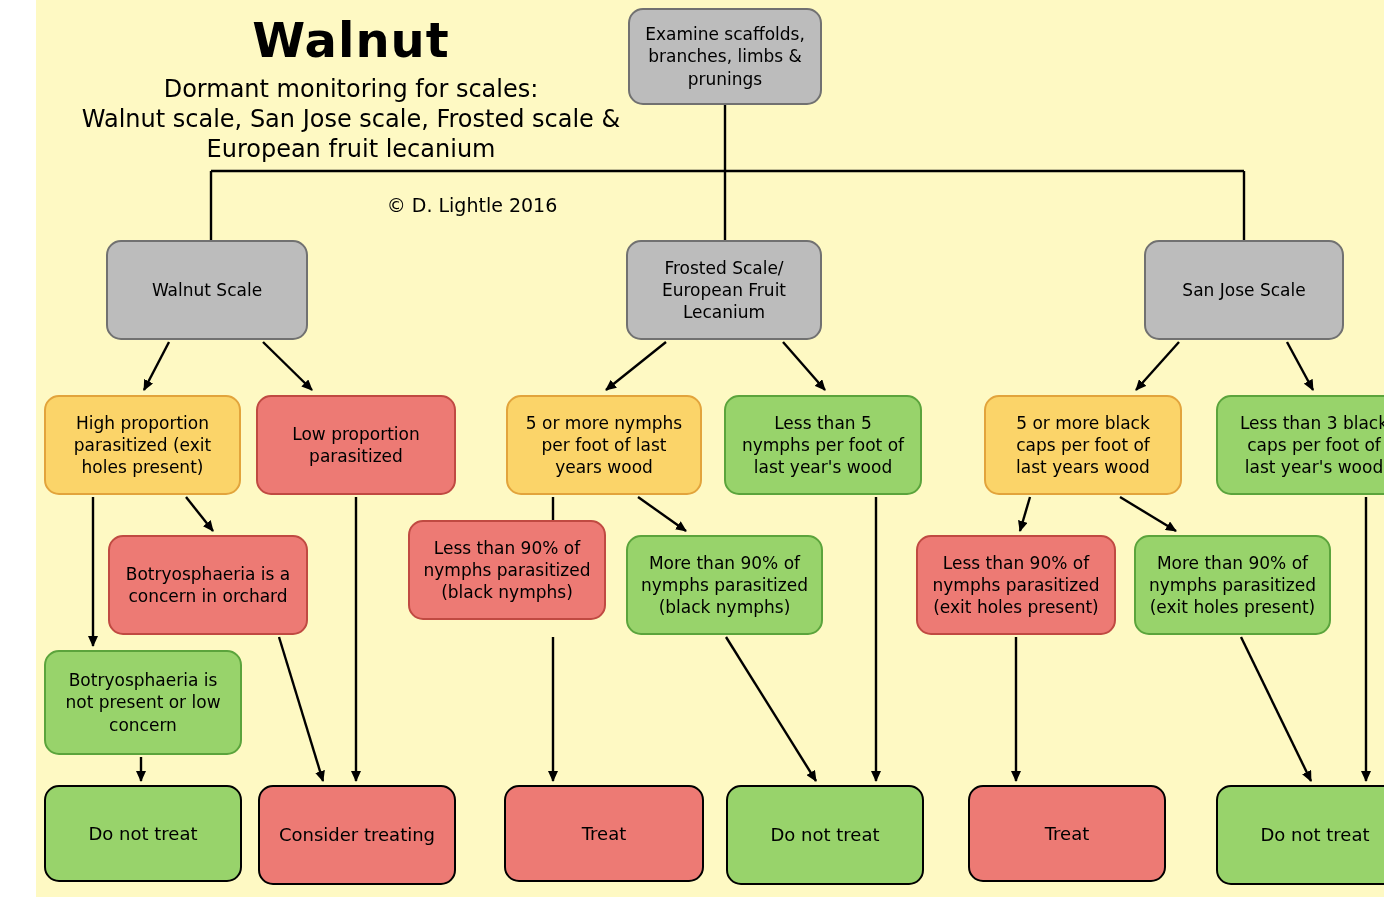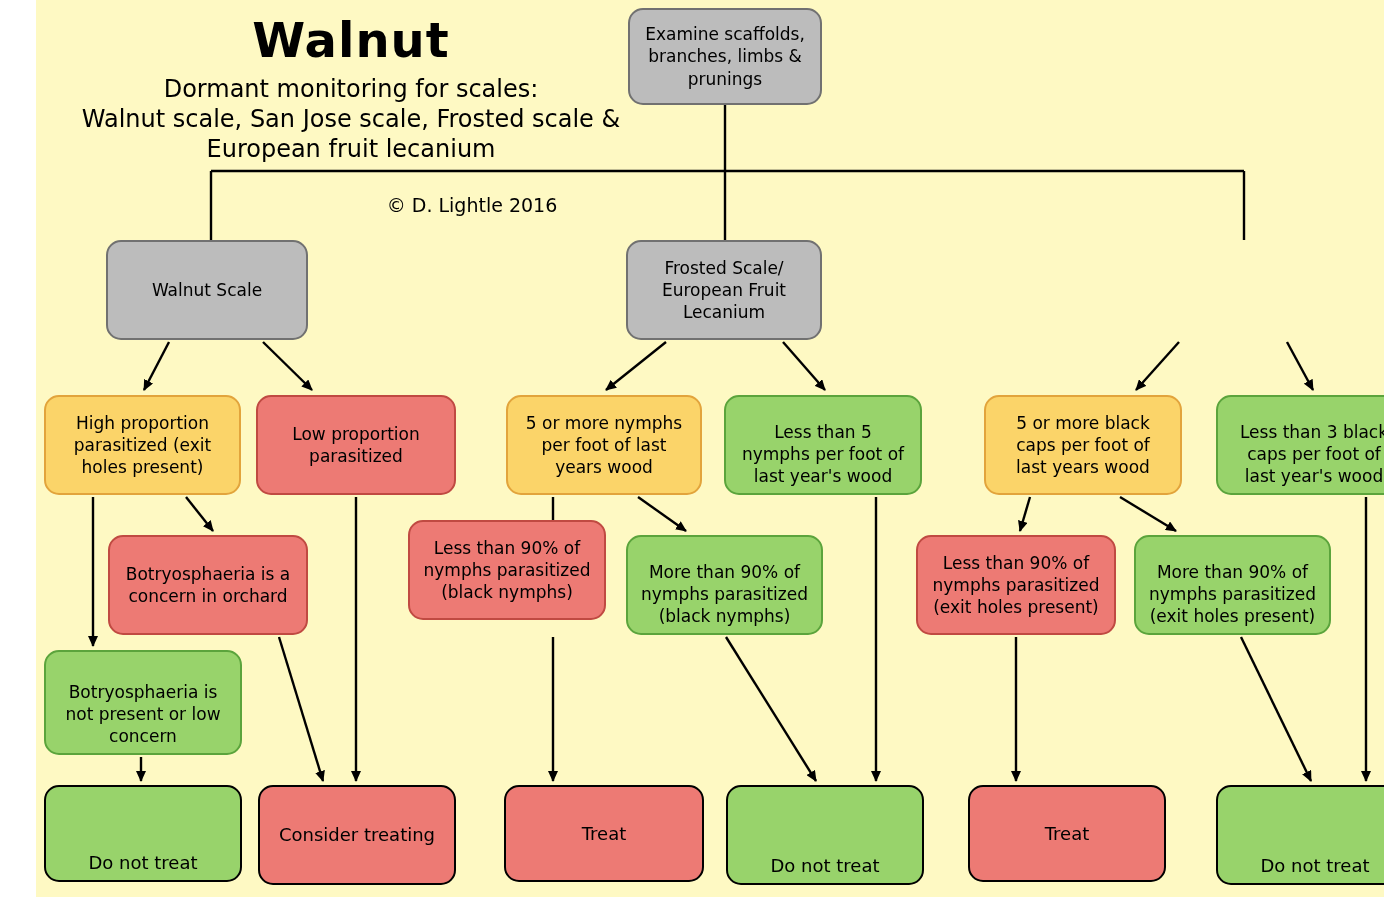--- a/index.html
+++ b/index.html
@@ -14,21 +14,21 @@
   .title { font-size:48px; font-weight:bold; letter-spacing:1px; margin-bottom:6px; }
   .sub { font-size:24px; line-height:1.25; }
   .copyright { position:absolute; left:0; top:194px; width:872px; text-align:center; font-size:19px; z-index:2; }
 
   .node { position:absolute; z-index:2; display:flex; align-items:center; justify-content:center;
           text-align:center; border-radius:15px; border:2px solid #000; font-size:17px;
           line-height:1.3; padding:6px 13px; }
   .gray   { background:#bcbcbc; border-color:#717171; }
   .yellow { background:#fbd469; border-color:#e2a43c; }
   .red    { background:#ed7a74; border-color:#c04a42; }
-  .green  { background:#98d36b; border-color:#5ba43c;align-items:flex-end; }
+  .green  { background:#98d36b; border-color:#5ba43c; }
   .outcome { border-color:#000; font-size:18px; }
 
   
   #n-examine        { left:592px;  top:8px;   width:194px; height:97px;  }
   #n-walnut         { left:70px;   top:240px; width:202px; height:100px; }
   #n-frosted        { left:590px;  top:240px; width:196px; height:100px; }
   #n-sanjose        { left:1108px; top:240px; width:200px; height:100px; }
 
   #n-highprop       { left:8px;    top:395px; width:197px; height:100px; }
   #n-lowprop        { left:220px;  top:395px; width:200px; height:100px;text-align:center; }
@@ -104,20 +104,23 @@
 
   <div class="node gray" id="n-examine">
     <span>Examine scaffolds, branches, limbs &amp; prunings</span>
   </div>
   <div class="node gray" id="n-frosted">
     <span>Frosted Scale/ European Fruit Lecanium</span>
   </div>
   <div class="node gray" id="n-walnut">
     <span>Walnut Scale</span>
   </div>
+  <div class="node gray" id="n-sanjose">
+    <span>San Jose Scale</span>
+  </div>
 
   <div class="node yellow" id="n-highprop">
     <span>High proportion parasitized (exit holes present)</span>
   </div>
   <div class="node red" id="n-lowprop">
     <span>Low proportion parasitized</span>
   </div>
   <div class="node yellow" id="n-nymphs5plus">
     <span>5 or more nymphs per foot of last years wood</span>
   </div>

